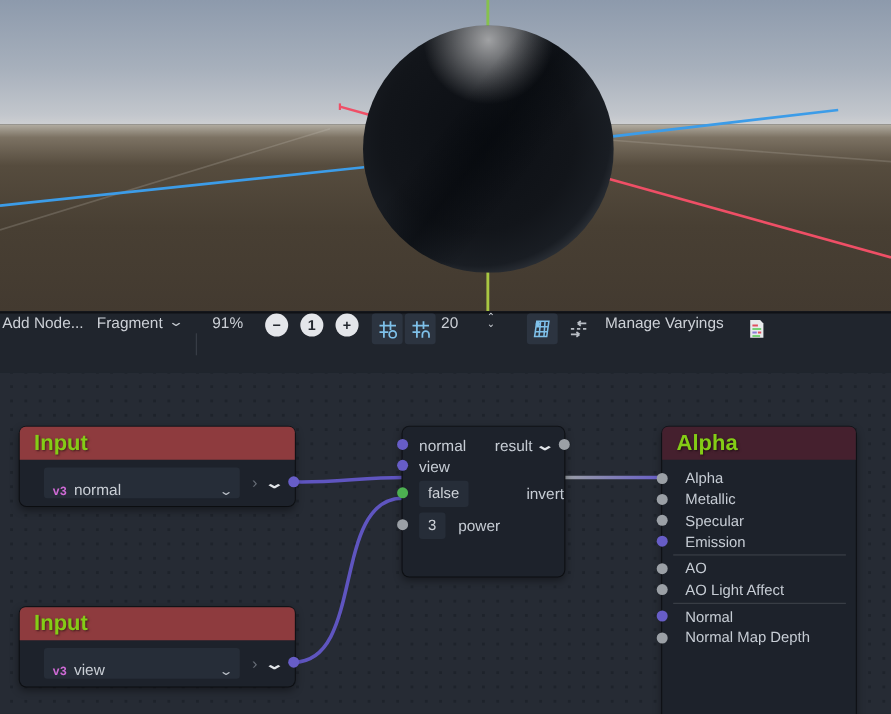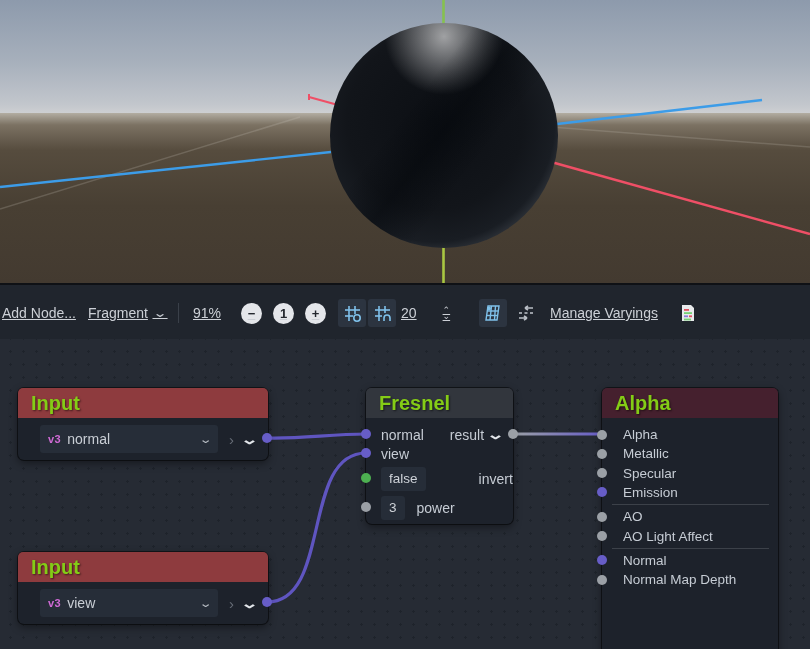--- a/index.html
+++ b/index.html
@@ -20,21 +20,21 @@
     background:
       linear-gradient(128deg, rgba(0,0,0,0) 36%, rgba(2,5,9,0.45) 49%, rgba(0,0,0,0) 63%),
       radial-gradient(118% 118% at 50% 6%, rgba(255,255,255,0.6) 0%, rgba(255,255,255,0) 22%),
       radial-gradient(circle at 46% 44%, #0c0f14 0%, #12151a 50%, #191d23 68%, #4c525a 85%, #aeb4bb 94%, #dde0e3 100%);
   }
   .vp-svg { position:absolute; left:0; top:0; }
 
   
   .toolbar { position:absolute; left:0; top:283px; width:810px; height:56px;
     background:#20252d; border-top:2px solid #0f1115; color:#ccd0d6; font-size:14px; }
-  .tb-item { position:absolute; top:0; height:56px; display:flex; align-items:center; color:#ccd0d6;text-decoration:underline; }
+  .tb-item { position:absolute; top:0; height:56px; display:flex; color:#ccd0d6; }
   .tb-btn { cursor:default; }
   .circle-btn { width:21px; height:21px; border-radius:50%; background:#e4e6ea; color:#23272e;
     display:flex; align-items:center; justify-content:center; font-weight:bold; font-size:13px; }
   .icon-btn { width:28px; height:28px; border-radius:3px; display:flex; align-items:center; justify-content:center; }
   .icon-btn.pressed { background:#2c3440; }
   .vsep { position:absolute; top:18px; width:1px; height:20px; background:#3a4049; }
   .chev-down { font-size:12px; color:#c4c9cf; transform:scaleX(1.5); display:inline-block; margin-left:7px; }
   .spin-chevrons { display:flex; flex-direction:column; line-height:6px; font-size:9px; color:#cdd1d7; margin-left:26px; }
 
   
@@ -52,21 +52,21 @@
     text-shadow:1px 1px 2px rgba(0,0,0,0.55); }
   .hdr-input { background:#8e3b3e; }
   .hdr-fresnel { background:#32363d; }
   .hdr-output { background:#45202e; }
 
   .port { position:absolute; width:10px; height:10px; border-radius:50%; z-index:4; }
   .port.vec  { background:#675dc7; }
   .port.scal { background:#9ba0a6; }
   .port.bool { background:#4db051; }
 
-  .dropdown { height:28px; background:#262d38; border-radius:3px; display:flex; align-items:center;
+  .dropdown { height:28px; background:#262d38; border-radius:3px; display:flex; align-items:flex-end;
     padding:0 8px; color:#c9ced5; }
   .type-badge { color:#d06ad6; font-weight:bold; font-size:11px; margin-right:6px; letter-spacing:0.5px; }
   .dd-chev { margin-left:auto; font-size:11px; color:#b9bec5; transform:scaleX(1.5); }
   .mini-arrow { color:#676d77; font-size:15px; margin-left:11px; }
   .big-chev { color:#e3e6ea; font-weight:bold; font-size:13px; transform:scaleX(1.7); margin-left:10px; }
 
   .chip { background:#262d38; border-radius:3px; color:#ced2d8; display:inline-flex;
     align-items:center; justify-content:center; height:24px; padding:0 8px; font-size:13.5px; }
 
   .frow { position:relative; display:flex; align-items:center; padding:0 12px 0 15px; }
@@ -237,23 +237,20 @@
         <span>view</span>
         <span class="dd-chev">⌄</span>
       </div>
       <span class="mini-arrow">›</span>
       <span class="big-chev">⌄</span>
     </div>
     <span class="port vec" style="right:-4px; top:45px;"></span>
   </div>
 
   <div class="gnode" style="left:366px; top:388px; width:147px; height:136px;">
-    <div class="gnode-header hdr-fresnel">
-      <span>Fresnel</span>
-    </div>
     <div class="frow" style="height:19px; margin-top:7px;">
       <span class="port vec" style="left:-5px; top:4px;"></span>
       <span>normal</span>
       <span style="margin-left:auto;">result</span>
       <span class="big-chev" style="margin-left:6px;">⌄</span>
       <span class="port scal" style="right:-5px; top:4px; left:auto; position:absolute;"></span>
     </div>
     <div class="frow" style="height:19px;">
       <span class="port vec" style="left:-5px; top:4px;"></span>
       <span>view</span>

